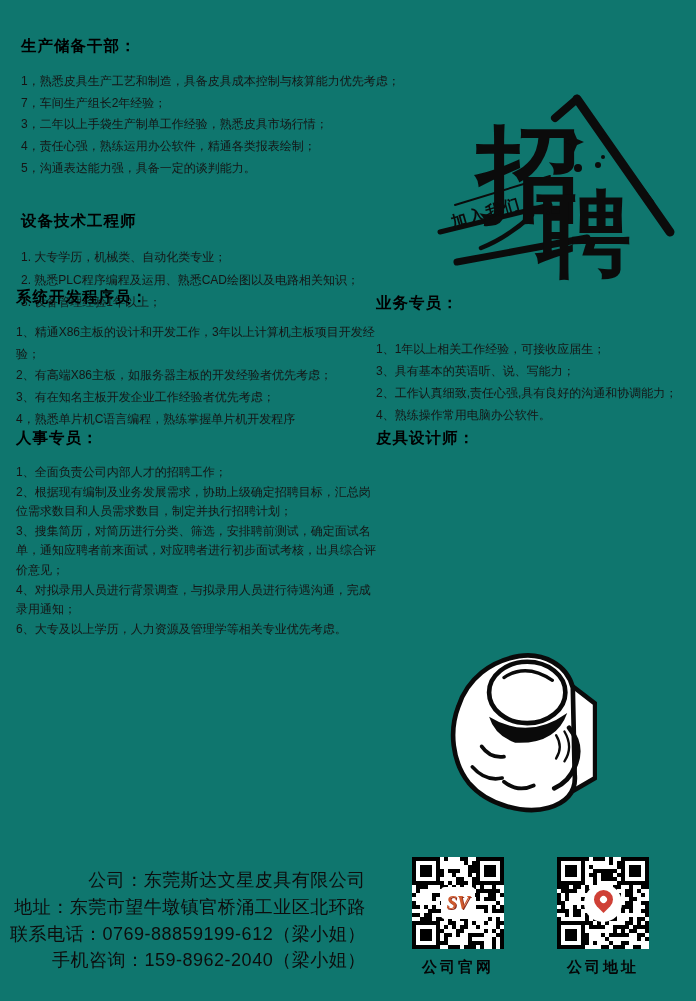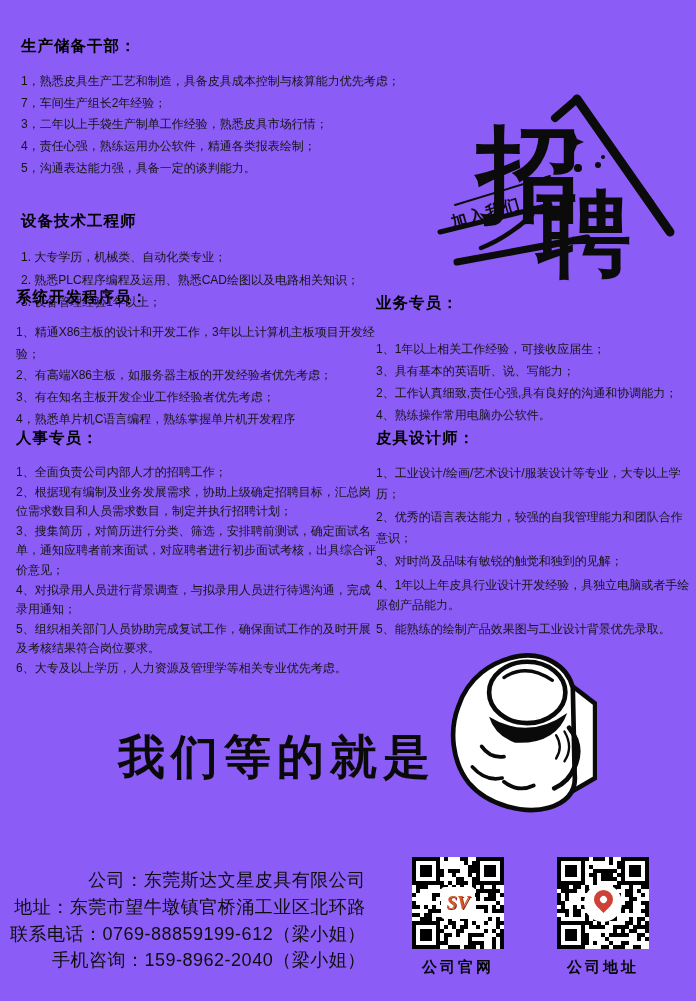--- a/index.html
+++ b/index.html
@@ -1,17 +1,17 @@
 <!DOCTYPE html>
 <html lang="zh"><head>
 <meta charset="utf-8">
 <title>招聘</title>
 <style>
   html,body{margin:0;padding:0;background:#ffffff;}
-  .poster{position:relative;width:696px;height:1001px;background:#8b5cf6;overflow:hidden;
+  .poster{position:relative;width:696px;height:1001px;background:#0f766e;overflow:hidden;
           font-family:"Liberation Sans","DejaVu Sans",sans-serif;color:#111;}
 
   
   .section{position:absolute;}
   .section h2{font-size:15.5px;font-weight:bold;color:#000;margin:0 0 14px 0;letter-spacing:1px;}
   .section ul{list-style:none;margin:0;padding:0;font-size:12px;color:#151515;}
   .sec-production{left:21px;top:36px;width:414px;}
   .sec-production li{line-height:21.7px;}
   .sec-equipment{left:21px;top:183px;width:414px;margin-top:28px;}
   .sec-equipment li{line-height:22.5px;}
@@ -104,34 +104,26 @@
       </ul>
   </div>
 
   <div class="section sec-hr">
     <h2>人事专员：</h2>
     <ul>
         <li>1、全面负责公司内部人才的招聘工作；</li>
         <li>2、根据现有编制及业务发展需求，协助上级确定招聘目标，汇总岗位需求数目和人员需求数目，制定并执行招聘计划；</li>
         <li>3、搜集简历，对简历进行分类、筛选，安排聘前测试，确定面试名单，通知应聘者前来面试，对应聘者进行初步面试考核，出具综合评价意见；</li>
         <li>4、对拟录用人员进行背景调查，与拟录用人员进行待遇沟通，完成录用通知；</li>
-        <li>5、组织相关部门人员协助完成复试工作，确保面试工作的及时开展及考核结果符合岗位要求。</li>
         <li>6、大专及以上学历，人力资源及管理学等相关专业优先考虑。</li>
       </ul>
   </div>
 
   <div class="section sec-designer">
     <h2>皮具设计师：</h2>
-    <ul>
-        <li>1、工业设计/绘画/艺术设计/服装设计等专业，大专以上学历；</li>
-        <li>2、优秀的语言表达能力，较强的自我管理能力和团队合作意识；</li>
-        <li>3、对时尚及品味有敏锐的触觉和独到的见解；</li>
-        <li>4、1年以上年皮具行业设计开发经验，具独立电脑或者手绘原创产品能力。</li>
-        <li>5、能熟练的绘制产品效果图与工业设计背景优先录取。</li>
-      </ul>
   </div>
 
   <svg class="logo-svg" viewBox="0 0 252 202">
     <g stroke="#0b0b0b" fill="none" stroke-linecap="round">
       <path d="M140,13 L118,32" stroke-width="8"></path>
       <path d="M140,13 L233,146" stroke-width="9"></path>
       <path d="M166,49 L216,116" stroke-width="2.5"></path>
       <path d="M18,119 L113,90" stroke-width="2"></path>
       <path d="M3,146 L113,119" stroke-width="5"></path>
       <path d="M20,176 L150,152" stroke-width="7"></path>
@@ -143,21 +135,20 @@
     <g fill="#0b0b0b">
       <path d="M137,46 l3,7 7,3 -7,3 -3,7 -3,-7 -7,-3 7,-3 z"></path>
       <circle cx="141" cy="82" r="4"></circle>
       <circle cx="161" cy="79" r="3"></circle>
       <circle cx="166" cy="71" r="2"></circle>
       <circle cx="118" cy="122" r="2"></circle>
       <circle cx="111" cy="127" r="1.5"></circle>
     </g>
   </svg>
 
-  <div class="tagline">我们等的就是</div>
 
   <svg class="fist-svg" viewBox="0 0 172 190">
     <g stroke="#0a0a0a" stroke-linecap="round" stroke-linejoin="round">
       <path d="M144,52 L170,72 L170,152 L146,166 Z" fill="#fff" stroke-width="5"></path>
       <path d="M146,55 C140,30 114,17 88,21 C58,26 33,45 23,75 C13,101 16,134 34,157 C55,182 95,191 120,184 C140,178 150,167 148,148 Z" fill="#fff" stroke-width="5"></path>
       <ellipse cx="97" cy="60" rx="41" ry="33" fill="#fff" stroke-width="5"></ellipse>
       <path d="M72,44 Q96,28 124,47" fill="none" stroke-width="3.5"></path>
       <path d="M56,86 Q98,112 140,82 Q128,116 84,114 Q62,106 56,86 Z" fill="#0a0a0a" stroke="none"></path>
       <g fill="none" stroke-width="4">
         <path d="M38,140 Q52,156 70,152"></path>

